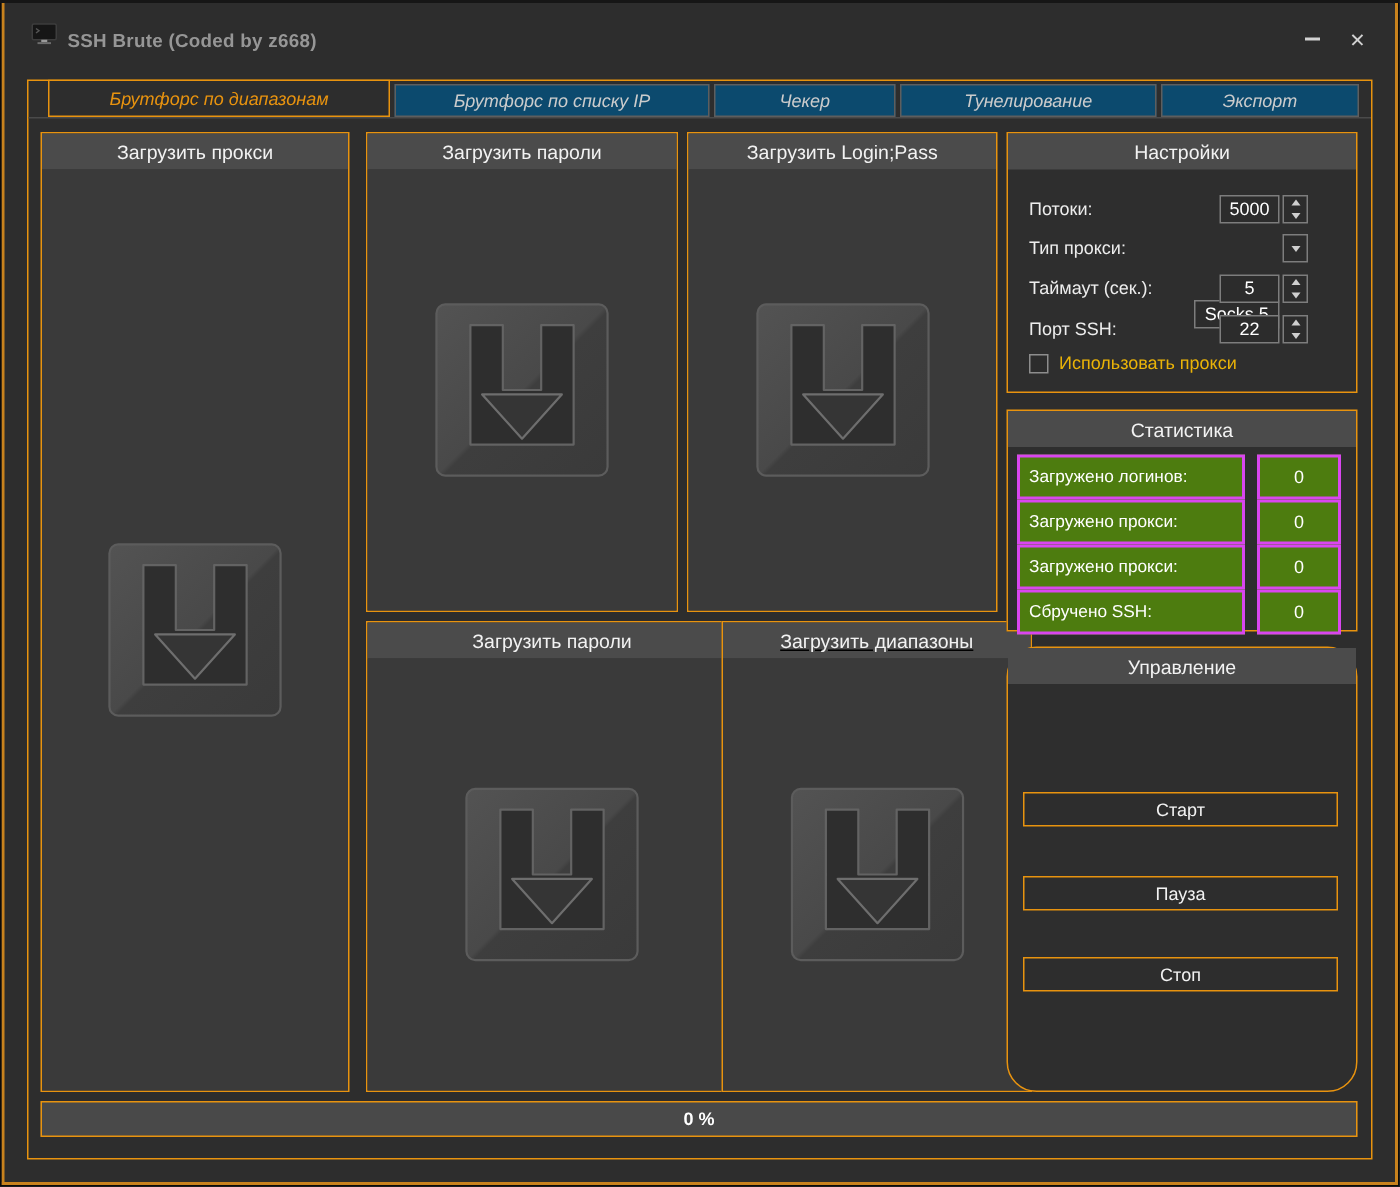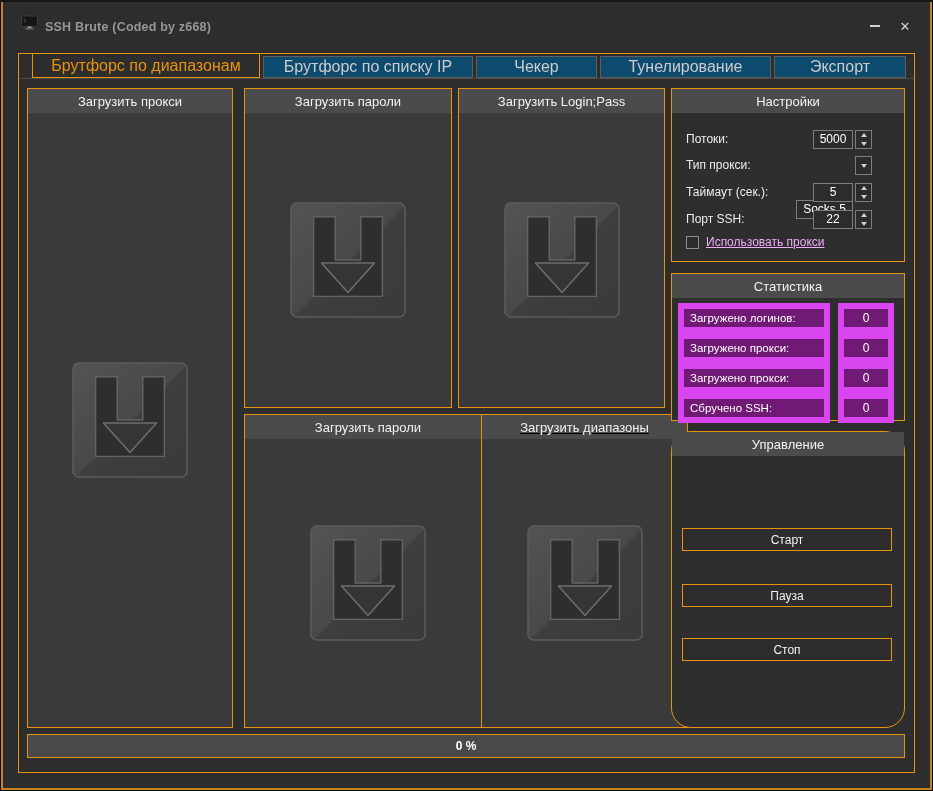--- a/index.html
+++ b/index.html
@@ -24,21 +24,21 @@
   .app-icon { position:absolute; left:20px; top:13px; width:19px; height:19px; }
   .window-title { position:absolute; left:45px; top:20px; font-size:12.5px; font-weight:bold; color:#969696; letter-spacing:0.2px; }
   .win-btn { position:absolute; top:13px; width:26px; height:26px; display:flex; align-items:center; justify-content:center; color:#d2d2d2; cursor:default; }
   .win-btn.min { left:862px; }
   .win-btn.close { left:892px; font-size:13px; }
   .min-glyph { display:block; width:10px; height:2px; background:#d2d2d2; }
 
   
   .tab-content-frame { position:absolute; left:18px; top:53px; width:897px; height:720px; border:1px solid #e8930f; }
   .tab-underline { position:absolute; left:19px; top:78px; width:895px; height:1px; background:#4a4a4a; z-index:1; }
-  .tab { position:absolute; display:flex; align-items:center; justify-content:center; font-size:16px; z-index:2; cursor:default; }
+  .tab { position:absolute; display:flex; align-items:center; justify-content:center; font-size:12px; z-index:2; cursor:default;font-style:italic; }
   .tab.inactive { top:56px; height:22px; border:1px solid #5e5e5e; background:#0c4a6e; color:#cccccc; }
   .tab.active { top:53px; height:25px; border:1px solid #e8930f; background:#2d2d2d; color:#e8930f; }
   .tab-1 { left:32px;  width:228px; }
   .tab-2 { left:263px; width:210px; }
   .tab-3 { left:476px; width:121px; }
   .tab-4 { left:600px; width:171px; }
   .tab-5 { left:774px; width:132px; }
 
   
   .panel { position:absolute; border:1px solid #e8930f; background:#2e2e2e; display:flex; flex-direction:column; }
@@ -63,24 +63,24 @@
   .combobox { position:absolute; left:124px; width:57px; height:19px; border:1px solid #7d7d7d; background:#2c2c2c;
     color:#ffffff; font-size:12px; text-align:center; line-height:17px; }
   .spin { position:absolute; left:183px; width:17px; height:19px; border:1px solid #7d7d7d; background:#2c2c2c;
     display:flex; flex-direction:column; }
   .spin-half { flex:1; display:flex; align-items:center; justify-content:center; }
   .tri-up   { width:0; height:0; border-left:3.5px solid transparent; border-right:3.5px solid transparent; border-bottom:4px solid #cfcfcf; }
   .tri-down { width:0; height:0; border-left:3.5px solid transparent; border-right:3.5px solid transparent; border-top:4px solid #cfcfcf; }
   .combo-arrow { position:absolute; left:183px; width:17px; height:19px; border:1px solid #7d7d7d; background:#2c2c2c;
     display:flex; align-items:center; justify-content:center; }
   .checkbox { position:absolute; left:14px; top:123px; width:13px; height:13px; border:1px solid #8d8d8d; background:#2c2c2c; }
-  .check-label { position:absolute; left:34px; top:122px; font-size:12px; color:#f0abfc; line-height:15px;text-decoration:underline; }
-
-  
-  .stat-box { position:absolute; height:30px; border:6px solid #d946ef; background:#701a75; color:#ffffff;
+  .check-label { position:absolute; left:34px; top:122px; font-size:12px; color:#eab308; line-height:15px; }
+
+  
+  .stat-box { position:absolute; height:30px; border:2px solid #d946ef; background:#4d7c0f; color:#ffffff;
     font-size:11.5px; display:flex; align-items:center; }
   .stat-label { left:6px; width:152px; padding-left:6px; }
   .stat-value { left:166px; width:56px; justify-content:center; font-size:12px; }
 
   
   .ctl-btn { position:absolute; left:10px; width:210px; height:23px; border:1px solid #e8930f; background:#2d2d2d;
     color:#f2f2f2; font-size:12px; display:flex; align-items:center; justify-content:center; cursor:default; }
 
   
   .progress { position:absolute; left:27px; top:734px; width:878px; height:24px; border:1px solid #e8930f;

